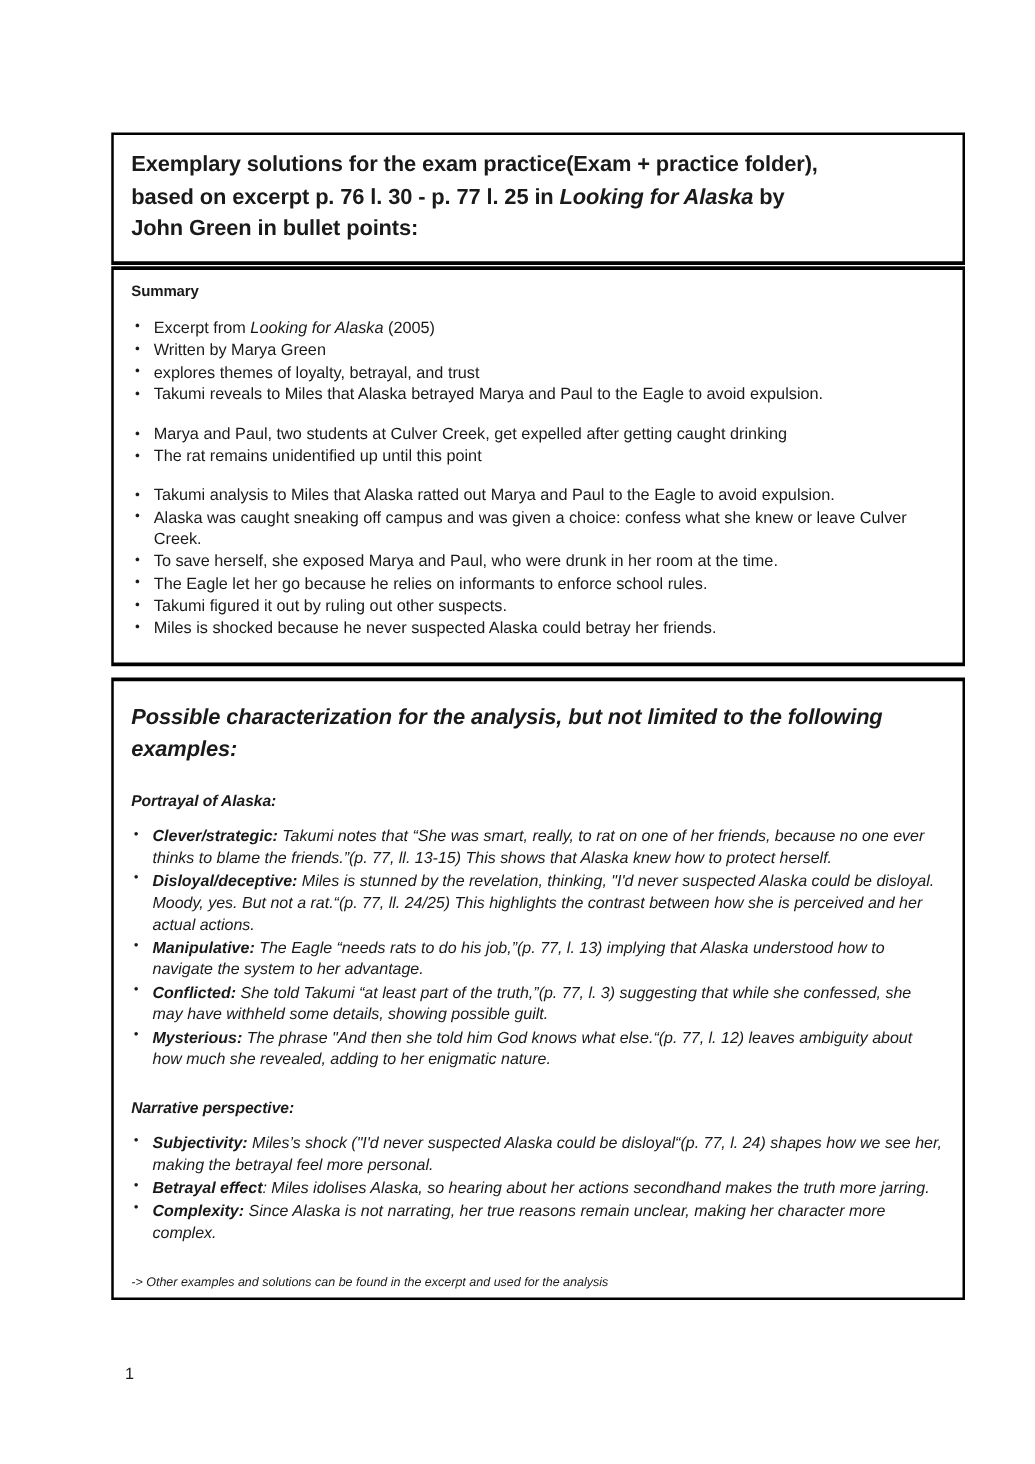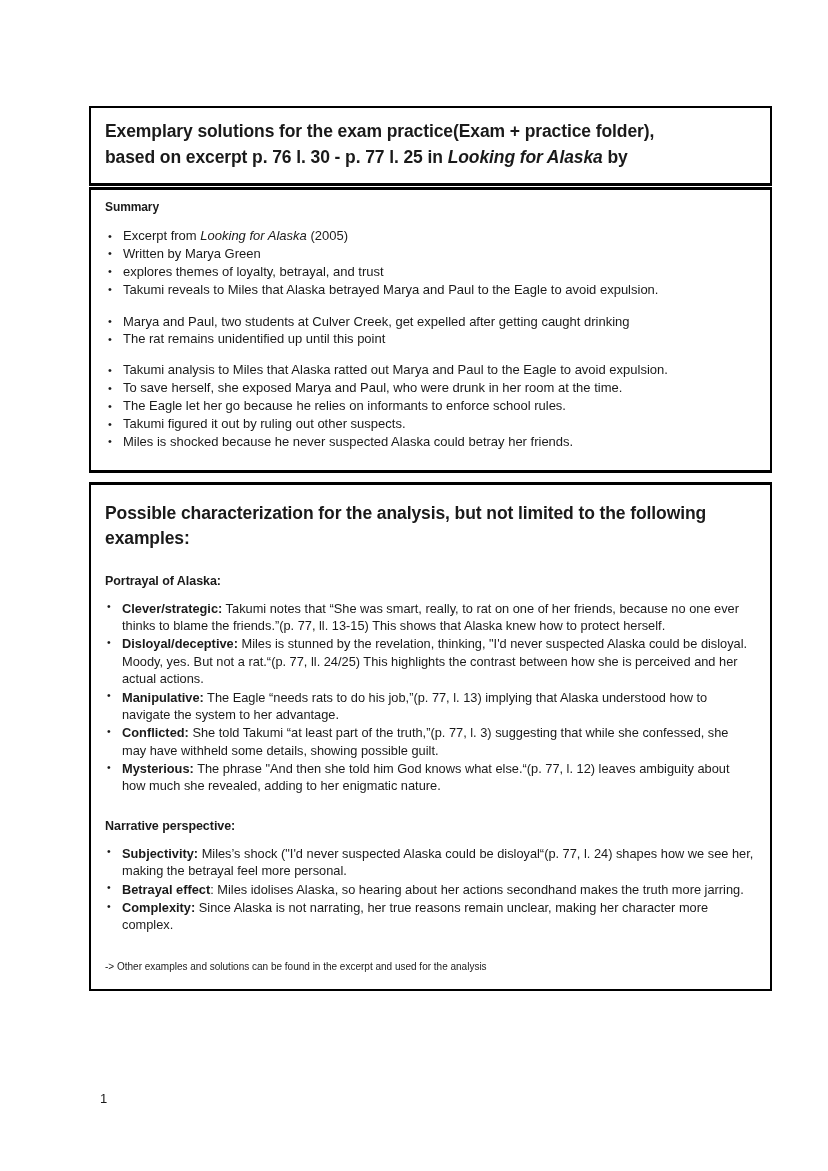--- a/index.html
+++ b/index.html
@@ -39,23 +39,24 @@
     padding: 11px 14px 13px 14px;
     border-bottom-width: 3px;
   }
   .frame.summary-box {
     padding: 10px 14px 18px 14px;
     margin-top: 1px;
     border-top-width: 3px;
     border-bottom-width: 3px;
   }
   .frame.analysis-box {
-    padding: 16px 14px 16px 14px;
+    padding: 16px 14px 4px 14px;
     margin-top: 9px;
     border-top-width: 3px;
+    font-style: italic;
   }
 
   
   .doc-title {
     font-size: 17.5px;
     font-weight: bold;
     line-height: 1.47;
     letter-spacing: -0.1px;
     margin: 0;
   }
@@ -141,20 +142,21 @@
 
 <div class="page">
   <div class="doc-body">
 
     <div class="frame title-box">
       <div class="doc-title">
         <span>Exemplary solutions for the exam practice(Exam + practice folder),</span>
         <br>
         <span>based on excerpt p. 76 l. 30 - p. 77 l. 25 in </span><em>Looking for Alaska</em><span> by</span>
         <br>
+        <span>John Green in bullet points:</span>
       </div>
     </div>
 
     <div class="frame summary-box">
       <h2 class="section-heading">Summary</h2>
 
       <ul class="bullets">
         <li><span>Excerpt from </span><em>Looking for Alaska</em><span> (2005)</span></li>
         <li>Written by Marya Green</li>
         <li>explores themes of loyalty, betrayal, and trust</li>
@@ -165,20 +167,21 @@
 
       <ul class="bullets">
         <li>Marya and Paul, two students at Culver Creek, get expelled after getting caught drinking</li>
         <li>The rat remains unidentified up until this point</li>
       </ul>
 
       <div class="group-gap small"></div>
 
       <ul class="bullets">
         <li>Takumi analysis to Miles that Alaska ratted out Marya and Paul to the Eagle to avoid expulsion.</li>
+        <li>Alaska was caught sneaking off campus and was given a choice: confess what she knew or leave Culver Creek.</li>
         <li>To save herself, she exposed Marya and Paul, who were drunk in her room at the time.</li>
         <li>The Eagle let her go because he relies on informants to enforce school rules.</li>
         <li>Takumi figured it out by ruling out other suspects.</li>
         <li>Miles is shocked because he never suspected Alaska could betray her friends.</li>
       </ul>
     </div>
 
     <div class="frame analysis-box">
       <h2 class="section-heading analysis">Possible characterization for the analysis, but not limited to the following examples:</h2>
 

